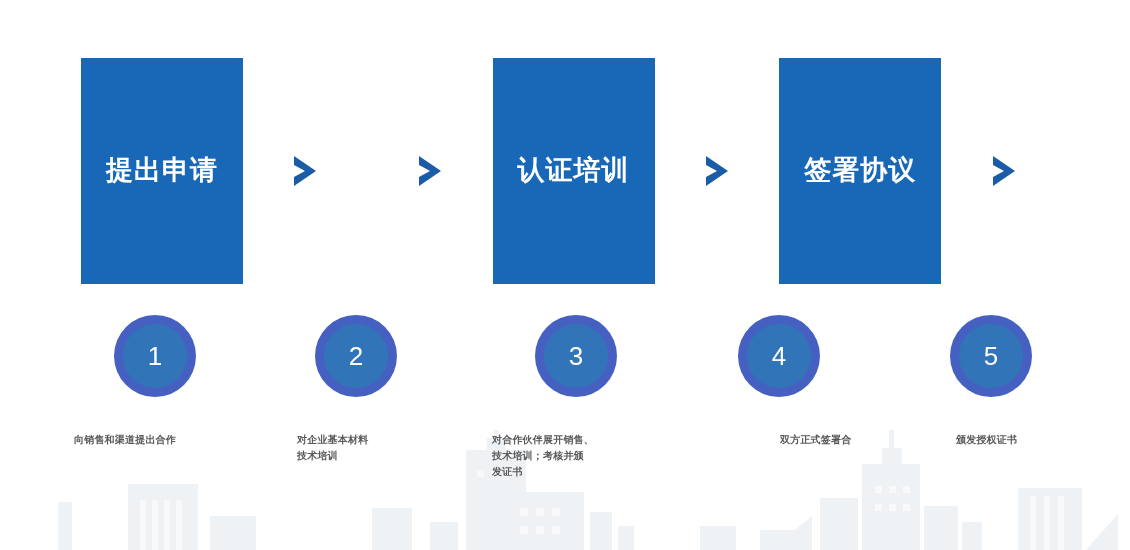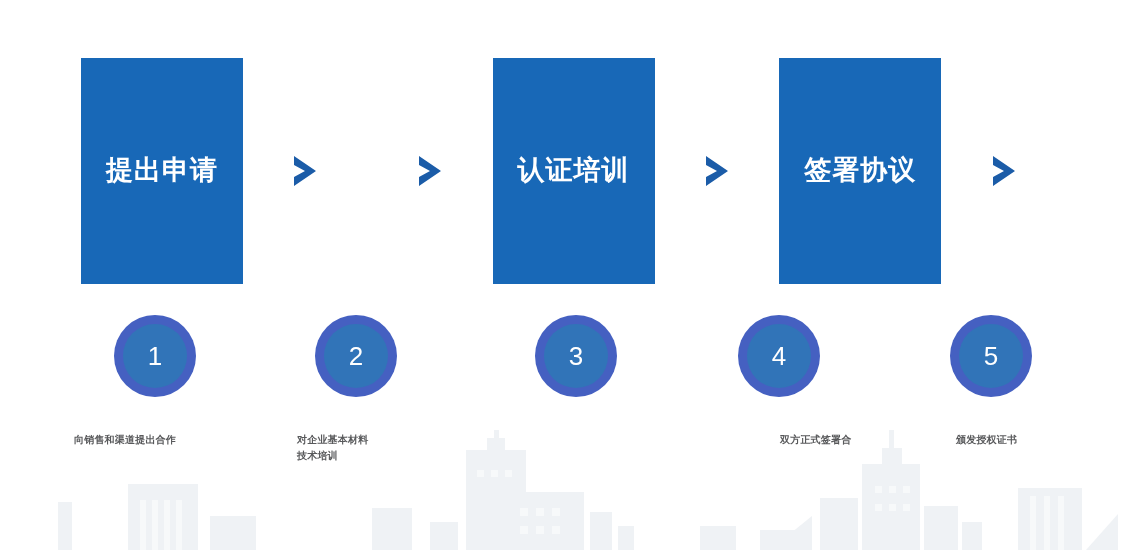--- a/index.html
+++ b/index.html
@@ -238,20 +238,25 @@
 
     <div class="caption" style="left:74px; width:200px;">
       <div>向销售和渠道提出合作</div>
     </div>
 
     <div class="caption" style="left:287px; width:190px;margin-left:10px;">
       <div>对企业基本材料</div>
       <div>技术培训</div>
     </div>
 
+    <div class="caption" style="left:492px; width:200px;">
+      <div>对合作伙伴展开销售、</div>
+      <div>技术培训；考核并颁</div>
+      <div>发证书</div>
+    </div>
 
     <div class="caption" style="left:780px; width:170px;">
       <div>双方正式签署合</div>
     </div>
 
     <div class="caption" style="left:908px; width:170px;margin-left:48px;">
       <div>颁发授权证书</div>
     </div>
 
   </div>

